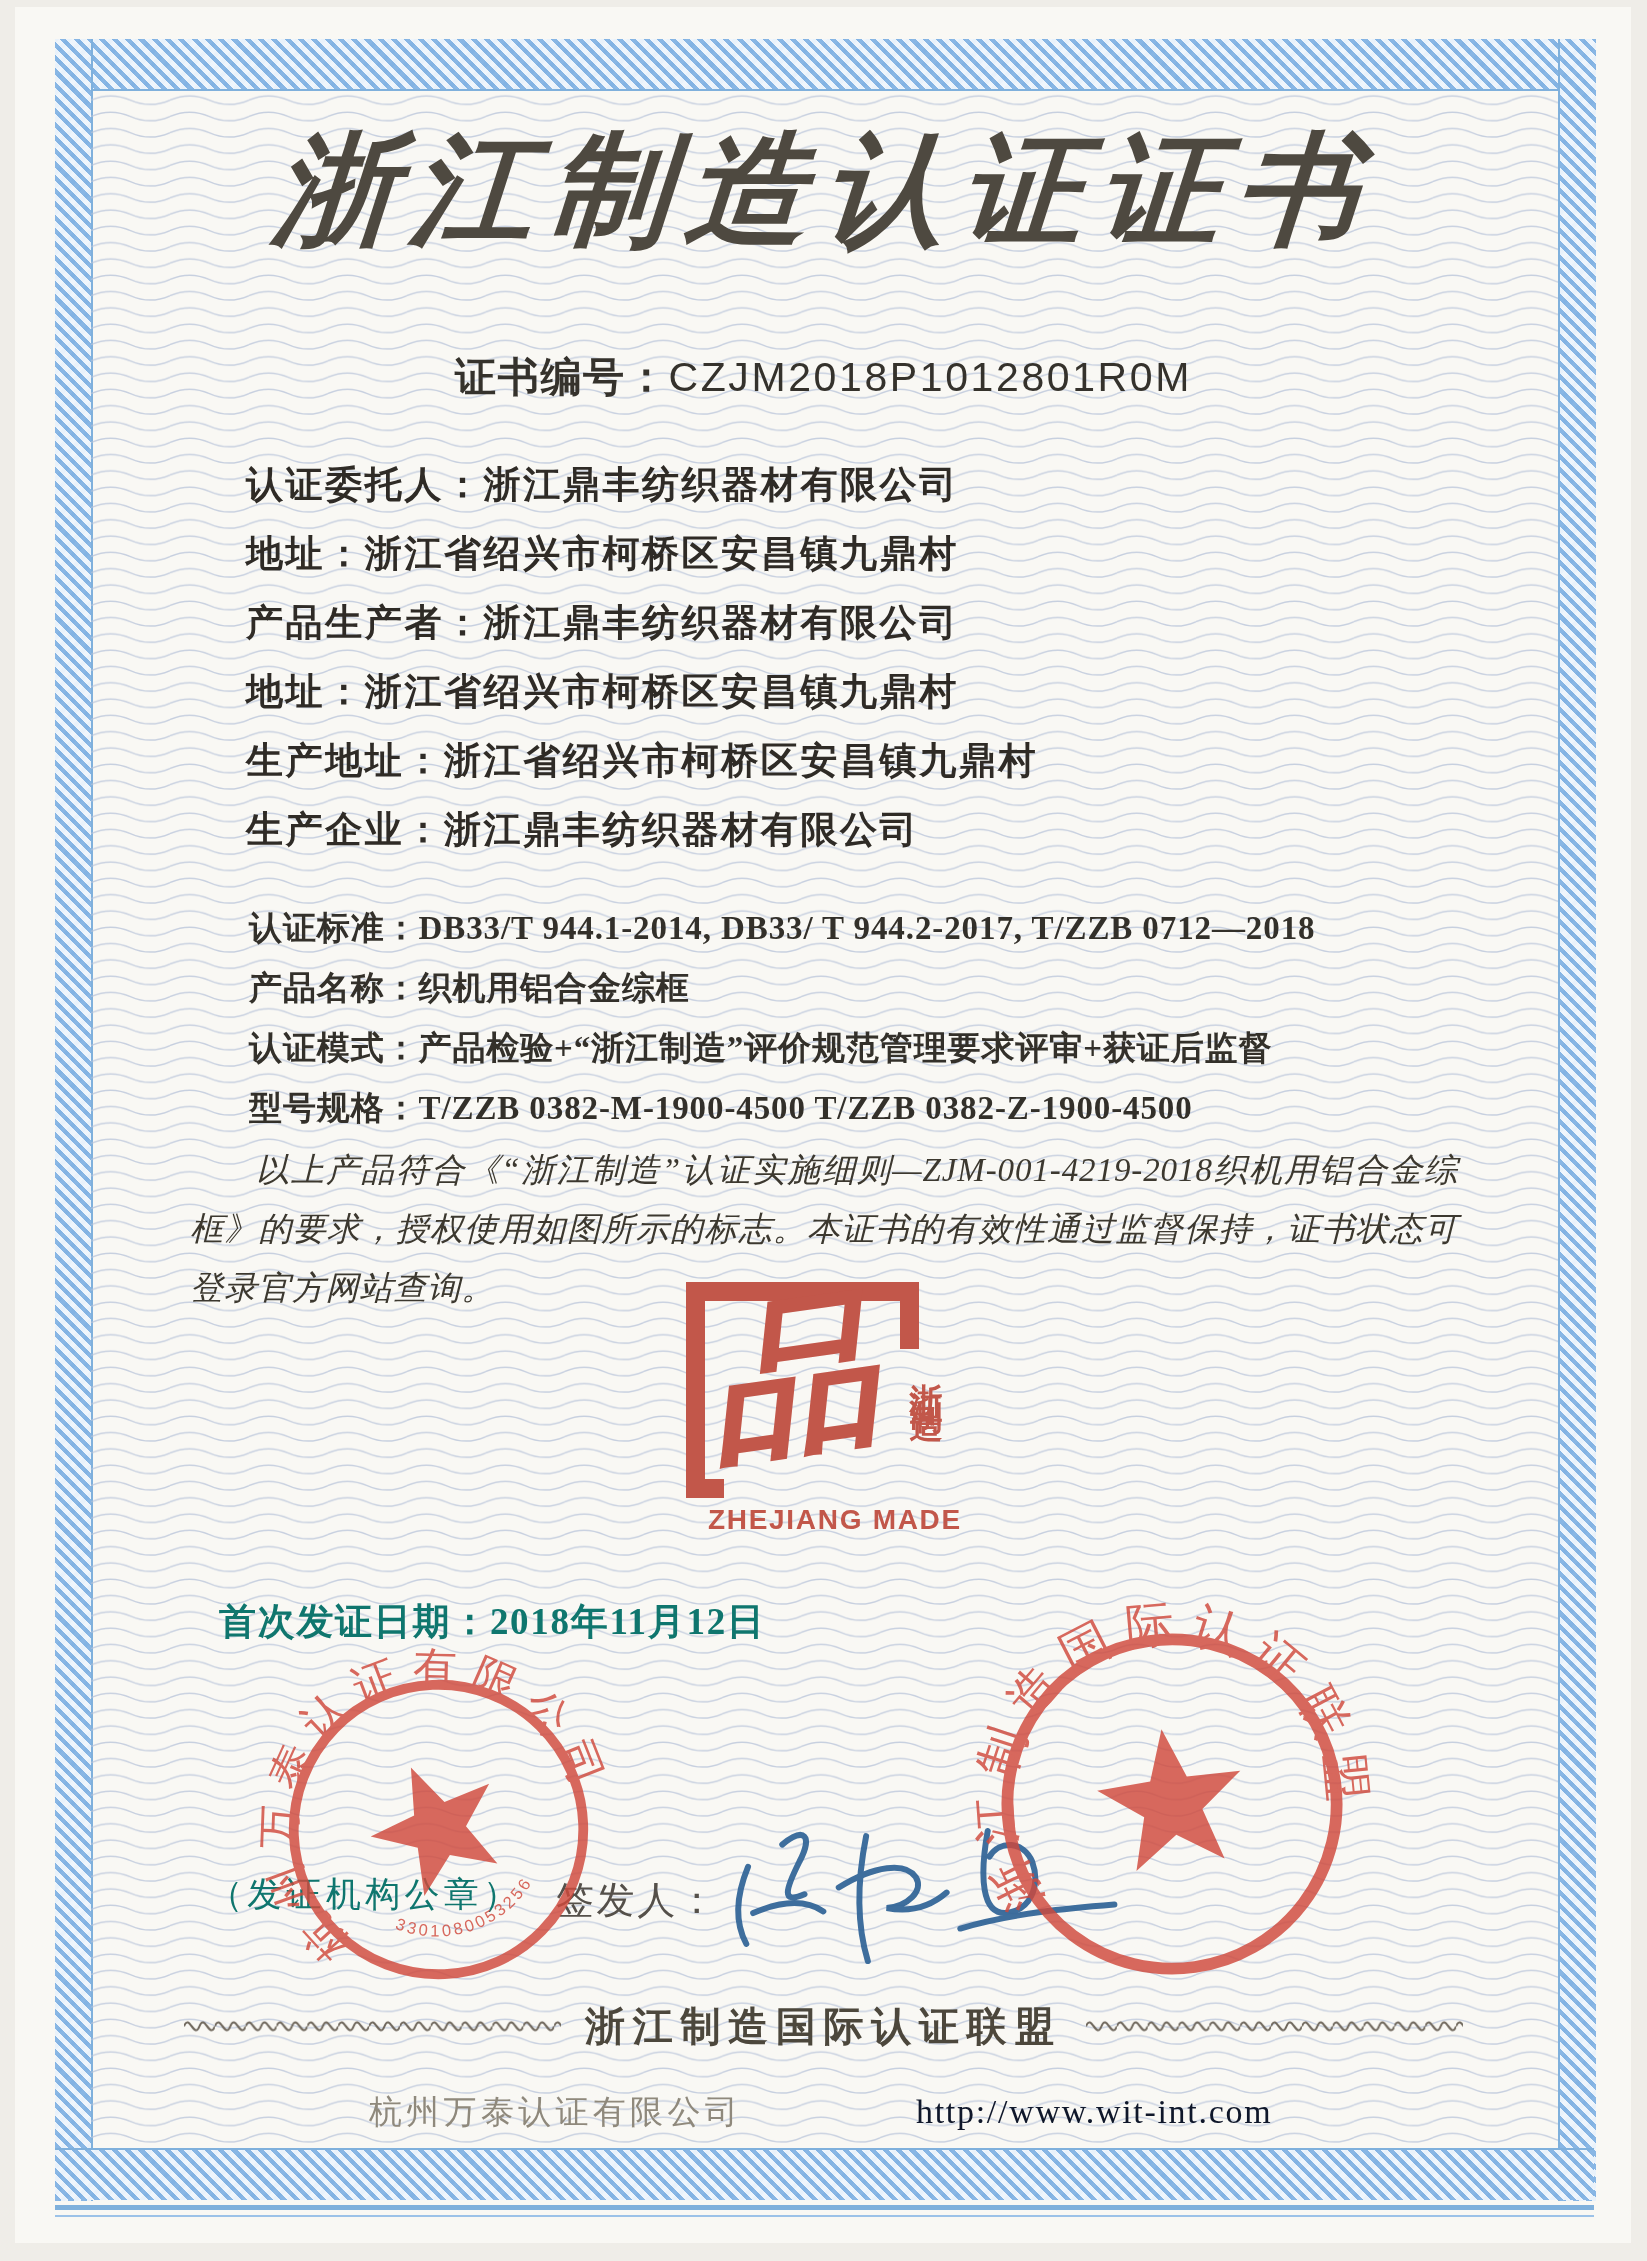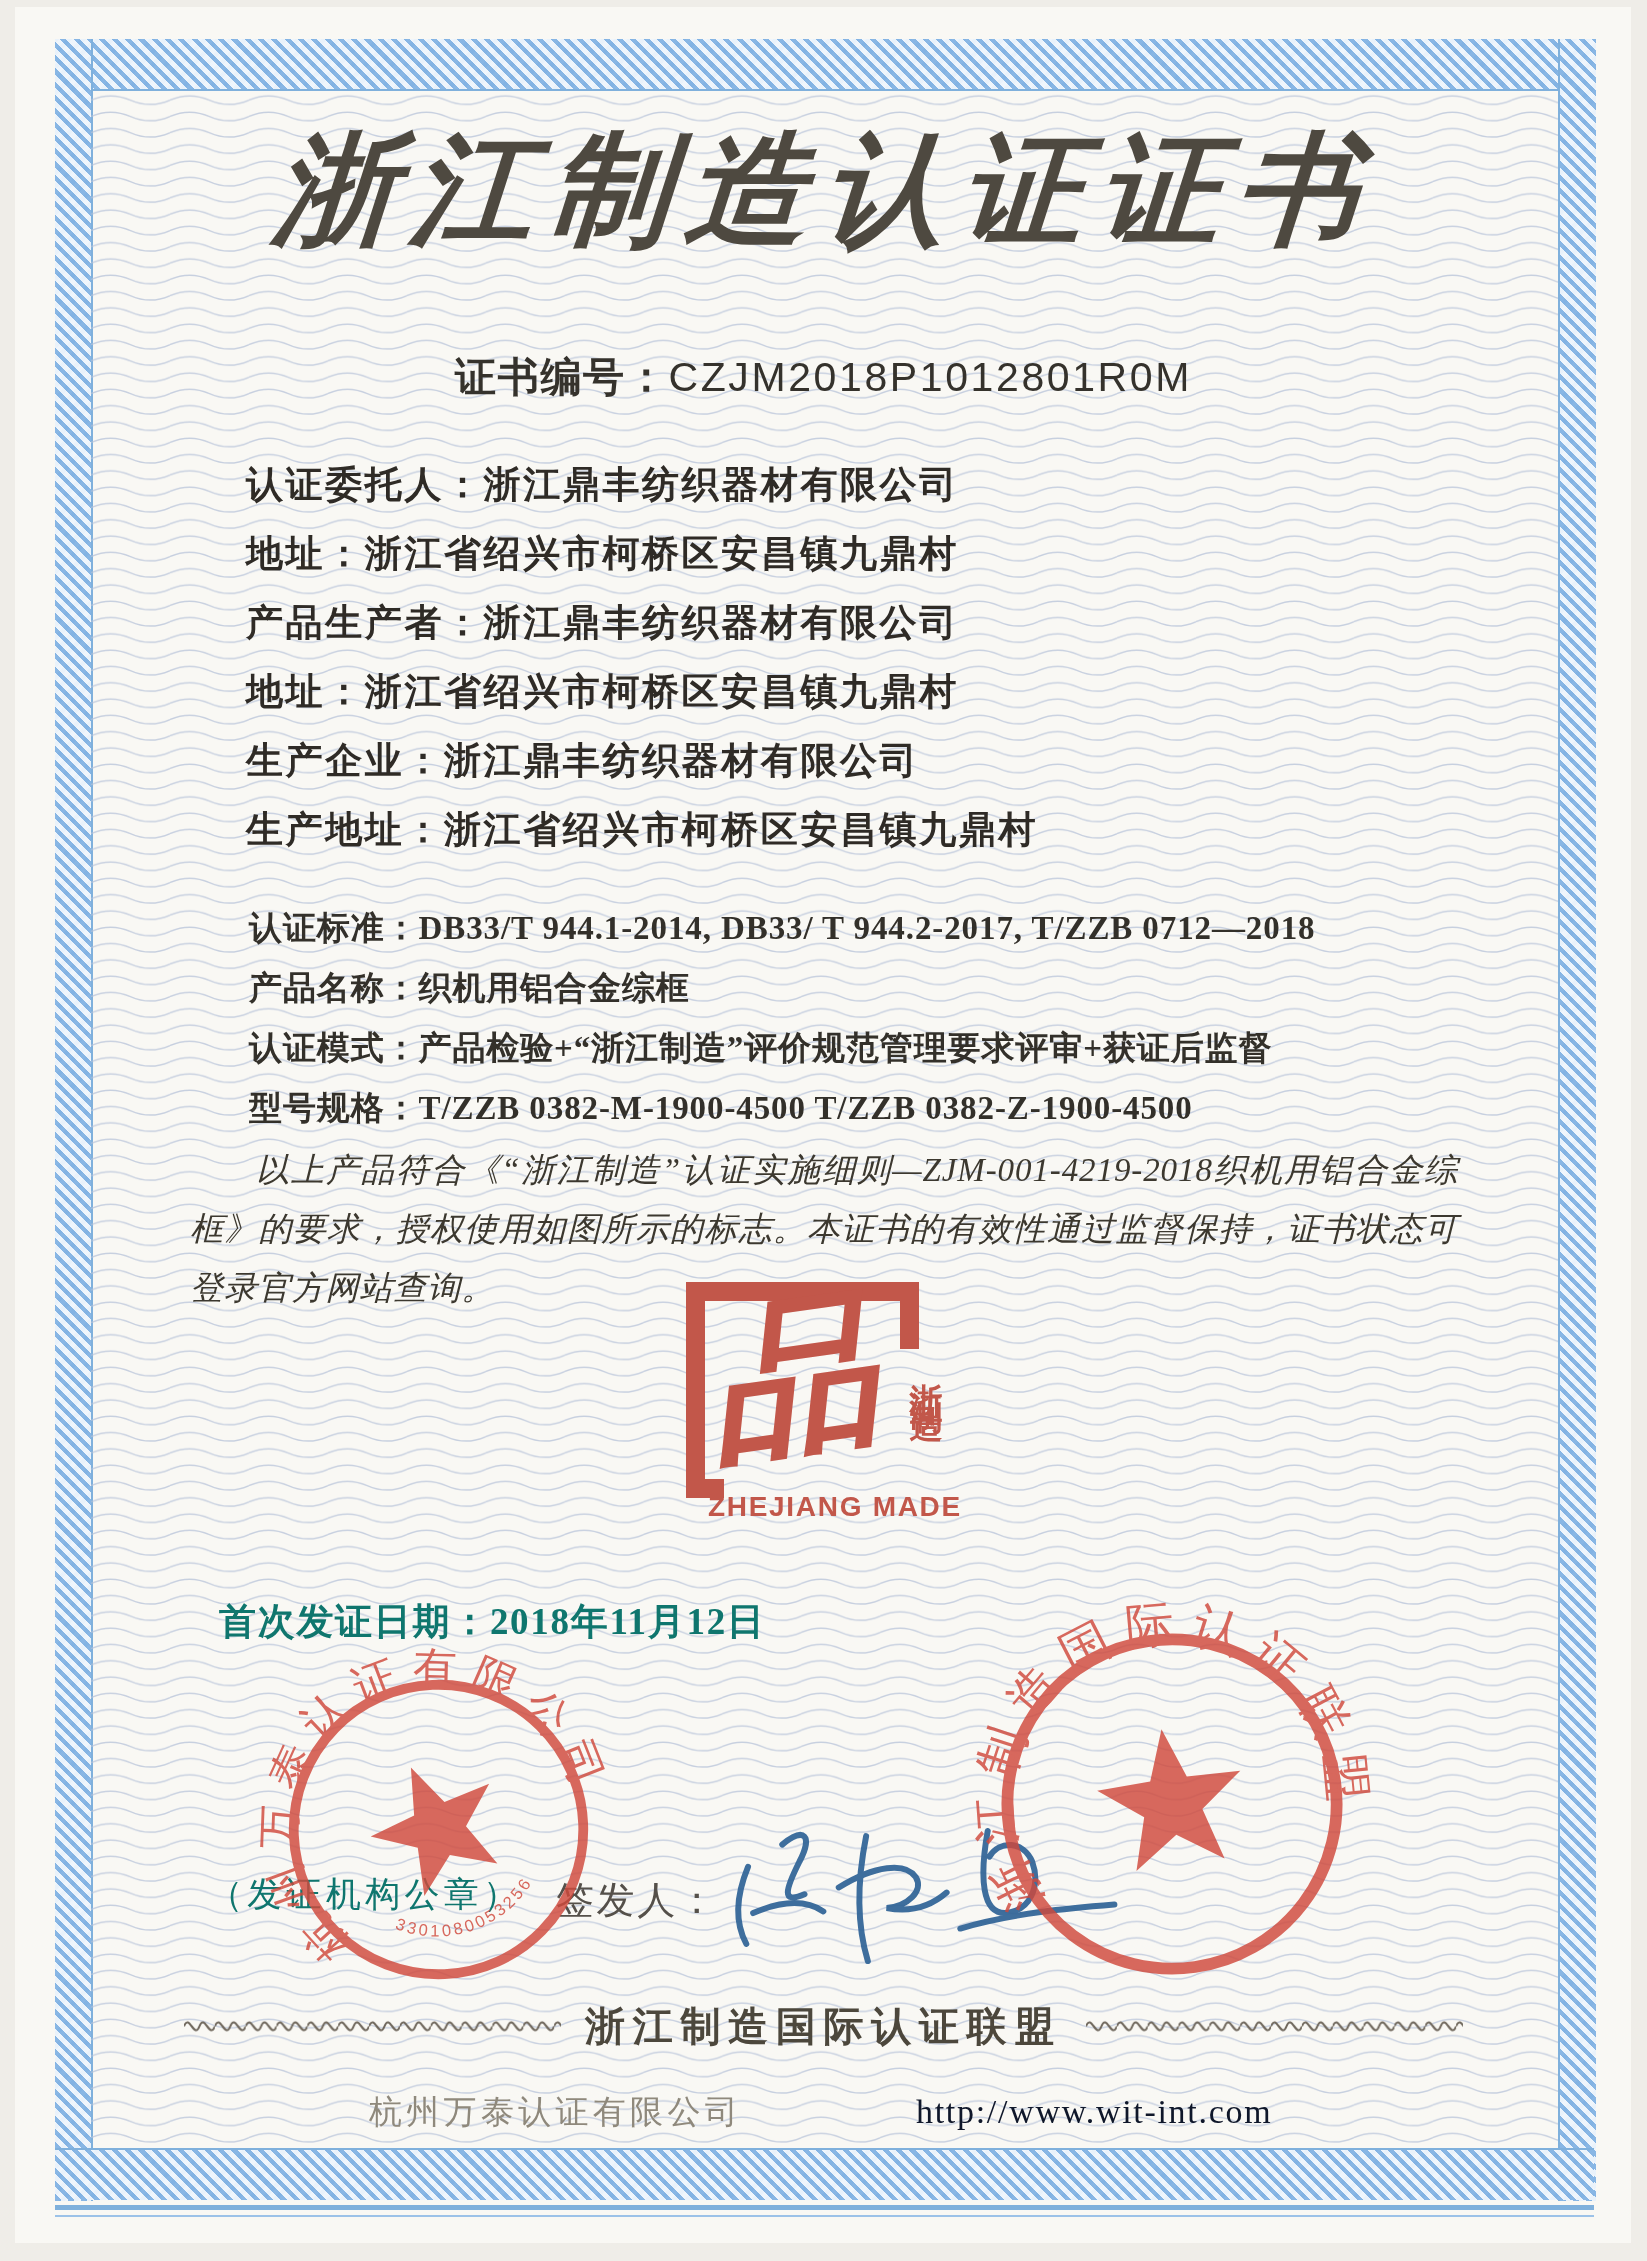--- a/index.html
+++ b/index.html
@@ -38,21 +38,21 @@
   .logo{position:absolute;left:686px;top:1282px;width:250px;height:254px;}
   .lg-top{position:absolute;left:0;top:0;width:233px;height:19px;background:#c2574a;}
   .lg-left{position:absolute;left:0;top:0;width:19px;height:216px;background:#c2574a;}
   .lg-right{position:absolute;right:17px;top:0;width:19px;height:67px;background:#c2574a;}
   .lg-bstub{position:absolute;left:0;top:197px;width:38px;height:19px;background:#c2574a;}
   .lg-mark{position:absolute;left:22px;top:0px;font-size:168px;line-height:189px;color:#c2574a;
            font-family:"DejaVu Serif",serif;font-style:italic;font-weight:bold;transform:rotate(-8deg);}
   .lg-side{position:absolute;right:-12px;top:75px;writing-mode:vertical-rl;
            font-family:"Liberation Sans",sans-serif;font-weight:bold;
            font-size:33px;letter-spacing:8.6px;color:#c2574a;}
-  .lg-cap{position:absolute;left:22px;top:209px;font-family:"Liberation Sans",sans-serif;
+  .lg-cap{position:absolute;left:22px;top:222px;font-family:"Liberation Sans",sans-serif;
           font-weight:bold;font-size:28px;letter-spacing:1.7px;color:#c2574a;white-space:nowrap;}
   
   .dline{position:absolute;left:219px;font-size:37px;font-weight:bold;color:#0f766e;letter-spacing:1.7px;white-space:nowrap;}
   .d1{top:1597px;} .d2{top:1719px;}
   .sealnote{position:absolute;left:208px;top:1871px;font-size:35px;color:#0f766e;letter-spacing:4.3px;}
   .signer{position:absolute;left:556px;top:1875px;font-size:38px;color:#55504a;letter-spacing:2.6px;}
   .signature{position:absolute;left:703px;top:1783px;}
   
   .seal{position:absolute;opacity:.82;}
   .seal.lft{left:250px;top:1632px;}
@@ -90,22 +90,22 @@
 
   <div class="certno">
     <span>证书编号：</span><span class="num">CZJM2018P1012801R0M</span>
   </div>
 
   <div class="fields">
     <div class="frow"><span>认证委托人：</span><span>浙江鼎丰纺织器材有限公司</span></div>
     <div class="frow"><span>地址：</span><span>浙江省绍兴市柯桥区安昌镇九鼎村</span></div>
     <div class="frow"><span>产品生产者：</span><span>浙江鼎丰纺织器材有限公司</span></div>
     <div class="frow"><span>地址：</span><span>浙江省绍兴市柯桥区安昌镇九鼎村</span></div>
+    <div class="frow"><span>生产地址：</span><span>浙江省绍兴市柯桥区安昌镇九鼎村</span></div>
     <div class="frow"><span>生产企业：</span><span>浙江鼎丰纺织器材有限公司</span></div>
-    <div class="frow"><span>生产地址：</span><span>浙江省绍兴市柯桥区安昌镇九鼎村</span></div>
   </div>
 
   <div class="specs">
     <div class="srow"><span>认证标准：</span><span>DB33/T 944.1-2014, DB33/ T 944.2-2017, T/ZZB 0712—2018</span></div>
     <div class="srow"><span>产品名称：</span><span>织机用铝合金综框</span></div>
     <div class="srow"><span>认证模式：</span><span>产品检验+“浙江制造”评价规范管理要求评审+获证后监督</span></div>
     <div class="srow"><span>型号规格：</span><span>T/ZZB 0382-M-1900-4500 T/ZZB 0382-Z-1900-4500</span></div>
   </div>
 
   <div class="statement">以上产品符合《“浙江制造”认证实施细则—ZJM-001-4219-2018织机用铝合金综框》的要求，授权使用如图所示的标志。本证书的有效性通过监督保持，证书状态可登录官方网站查询。</div>

